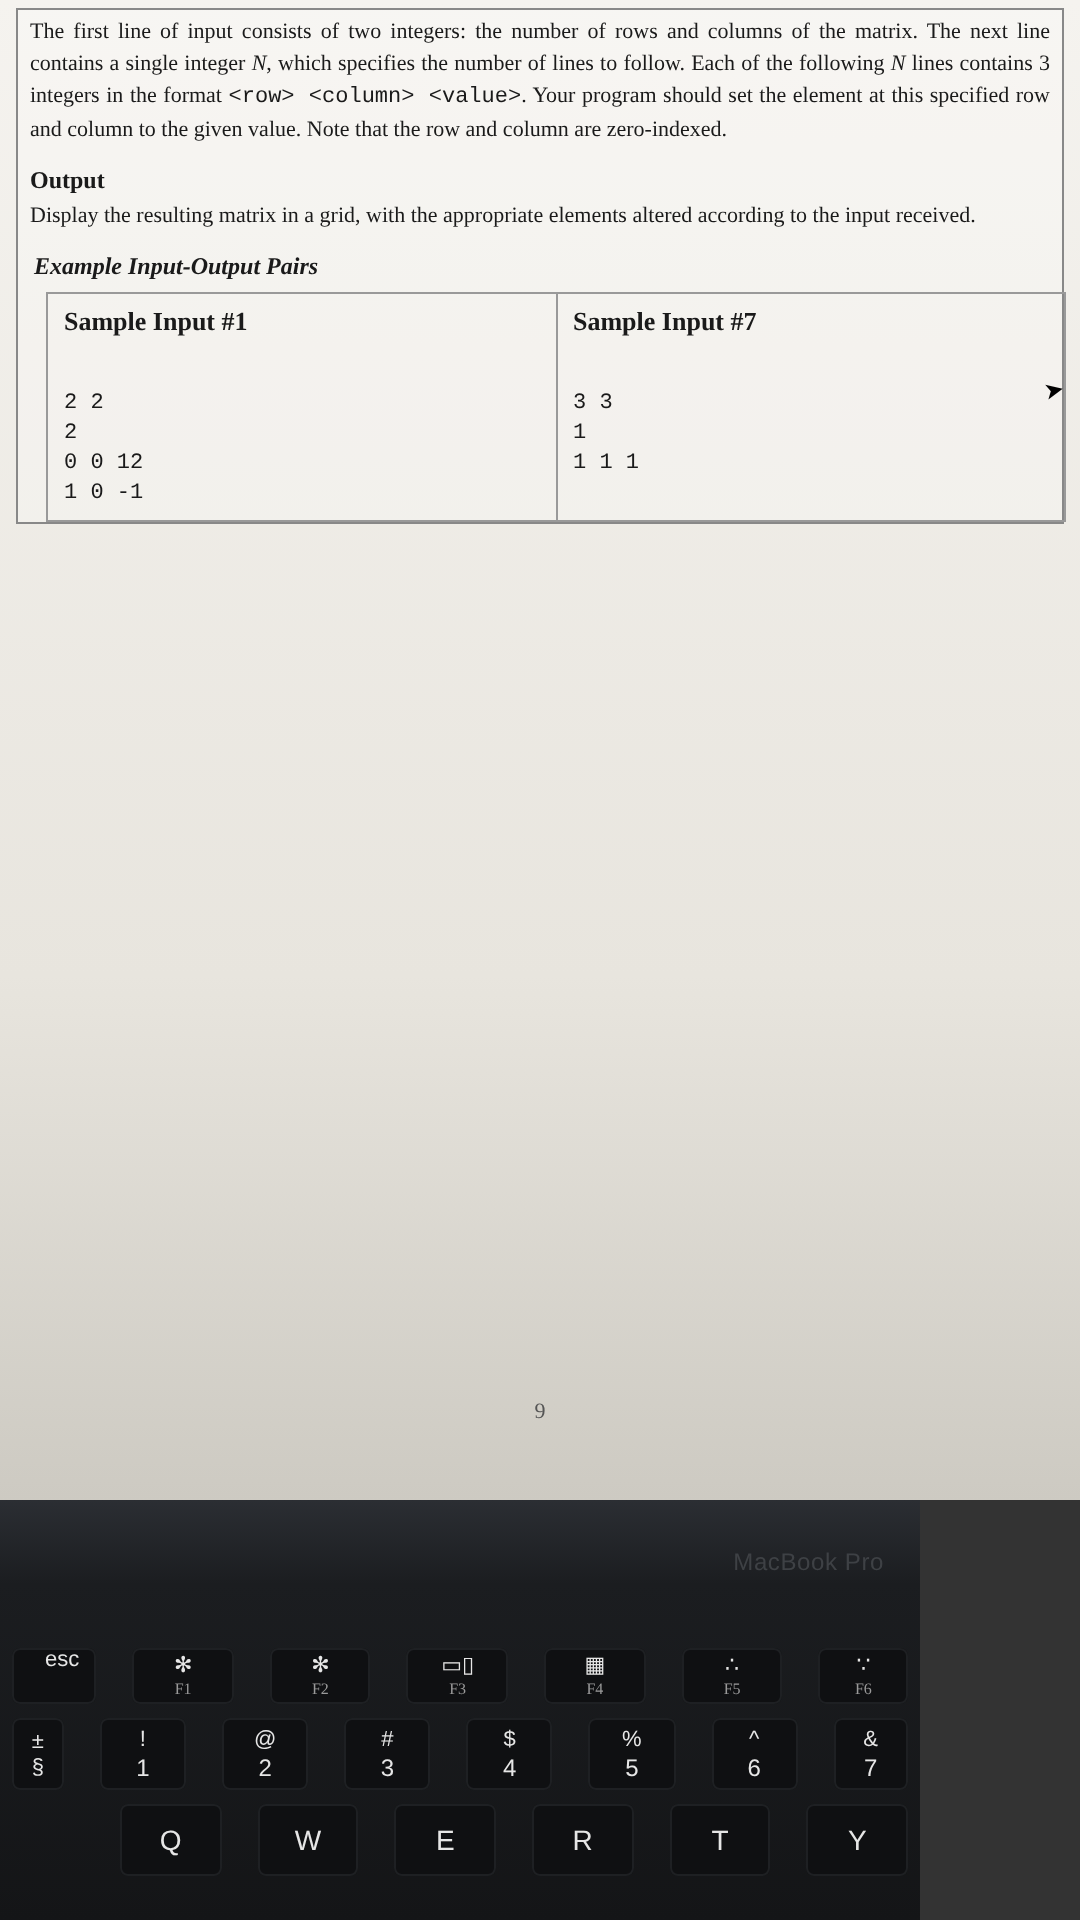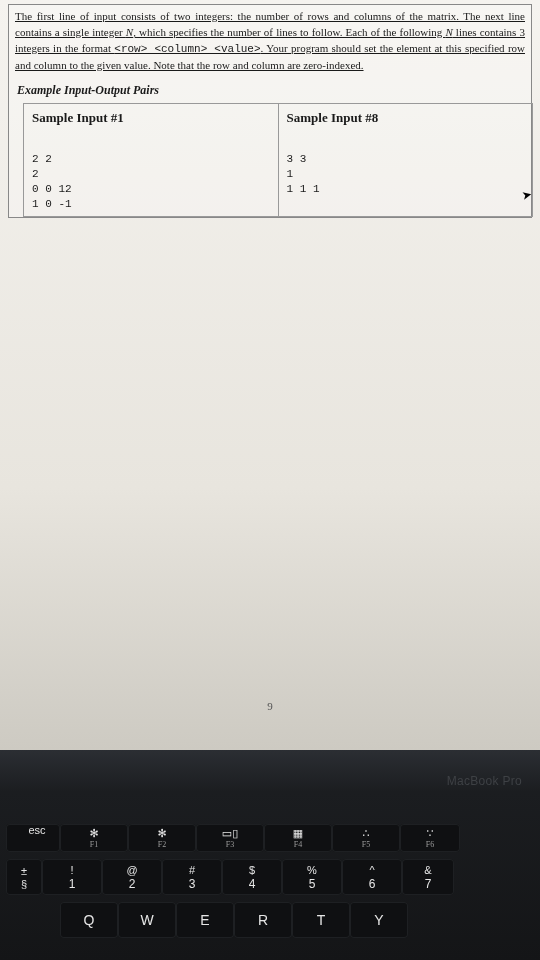--- a/index.html
+++ b/index.html
@@ -27,21 +27,20 @@
     color: #1a1a1a;
   }
   .section-title {
     font-weight: bold;
     font-size: 12px;
     margin-bottom: 2px;
   }
   .section-text {
     text-align: justify;
     margin-bottom: 8px;
-    text-decoration: underline;
   }
   .mono { font-family: 'Courier New', monospace; }
   .italic { font-style: italic; }
   .pairs-title {
     font-weight: bold;
     font-size: 12px;
     margin: 4px 0 4px 2px;
     font-style: italic;
   }
   table.samples {
@@ -79,37 +78,37 @@
   .cursor {
     position: absolute;
     top: 188px;
     right: 8px;
     font-size: 12px;
     color: #000;
     transform: rotate(-12deg);
   }
   
   .laptop {
-    width: 540px;
+    width: 460px;
     height: 210px;
     background: linear-gradient(180deg, #2b2e33 0%, #1b1d20 20%, #141517 100%);
     position: relative;
     color: #ddd;
   }
   .brand {
     position: absolute;
     top: 24px;
     right: 18px;
     font-family: -apple-system, Helvetica, Arial, sans-serif;
     font-size: 12px;
     color: #3e4145;
     letter-spacing: 0.3px;
   }
   .kbrows { position: absolute; left: 0; right: 0; top: 74px; }
-  .krow { display: flex; gap: 0; padding: 0 6px; margin-bottom: 7px; }
+  .krow { display: flex; gap: 18px; padding: 0 6px; margin-bottom: 7px; }
   .key {
     background: #0f1012;
     border-radius: 4px;
     color: #e6e6e6;
     font-family: -apple-system, Helvetica, Arial, sans-serif;
     display: flex;
     align-items: center;
     justify-content: center;
     height: 36px;
     font-size: 13px;
@@ -130,35 +129,37 @@
 </head>
 <body>
 
 <div class="screen">
   <div class="doc-box">
 
     <div class="section-text">
       <span>The first line of input consists of two integers: the number of rows and columns of the matrix. The next line contains a single integer </span><span class="italic">N</span><span>, which specifies the number of lines to follow. Each of the following </span><span class="italic">N</span><span> lines contains 3 integers in the format </span><span class="mono">&lt;row&gt; &lt;column&gt; &lt;value&gt;</span><span>. Your program should set the element at this specified row and column to the given value. Note that the row and column are zero-indexed.</span>
     </div>
 
+    <div class="section-title">Output</div>
+    <div class="section-text">Display the resulting matrix in a grid, with the appropriate elements altered according to the input received.</div>
 
     <div class="pairs-title">Example Input-Output Pairs</div>
 
     <table class="samples">
       <tbody>
           <tr>
         <td>
           <div class="sample-head">Sample Input #1</div>
           <div class="sample-pre">2 2
 2
 0 0 12
 1 0 -1</div>
         </td>
         <td>
-          <div class="sample-head">Sample Input #8</div>
+          <div class="sample-head">Sample Input #7</div>
           <div class="sample-pre">3 3
 1
 1 1 1</div>
         </td>
       </tr>
     </tbody>
       </table>
   </div>
 
   <div class="page-num">9</div>

